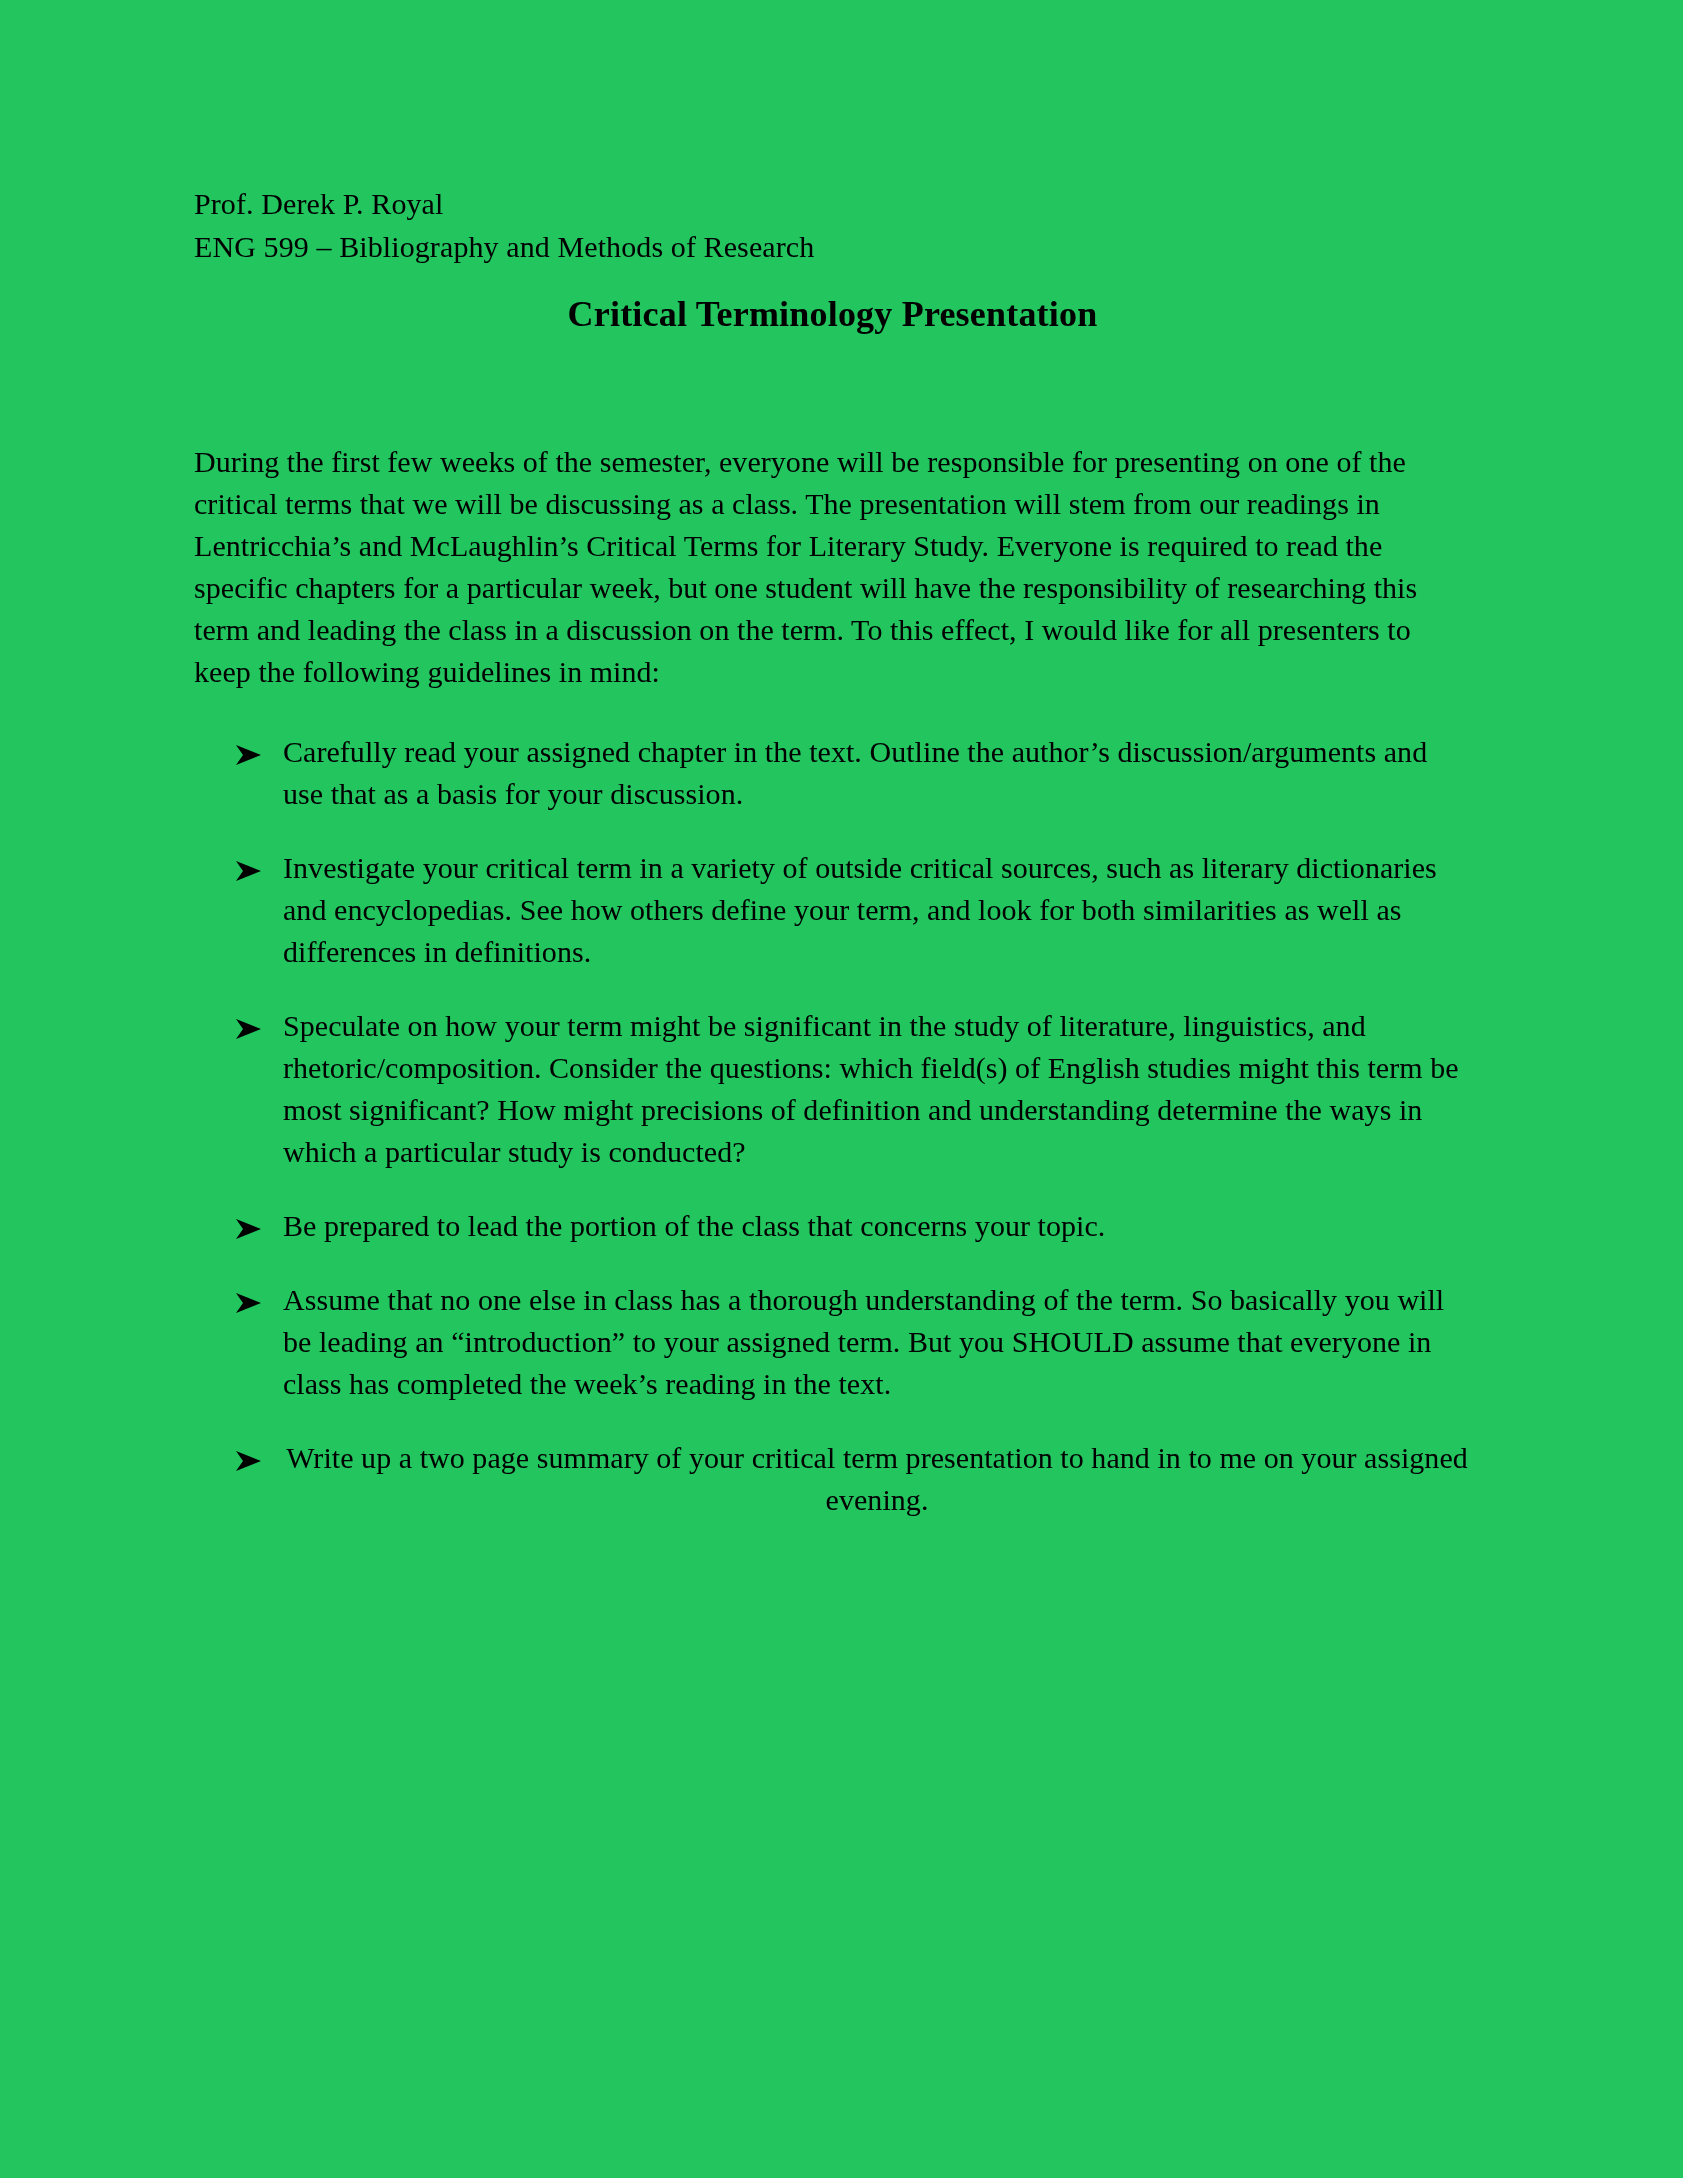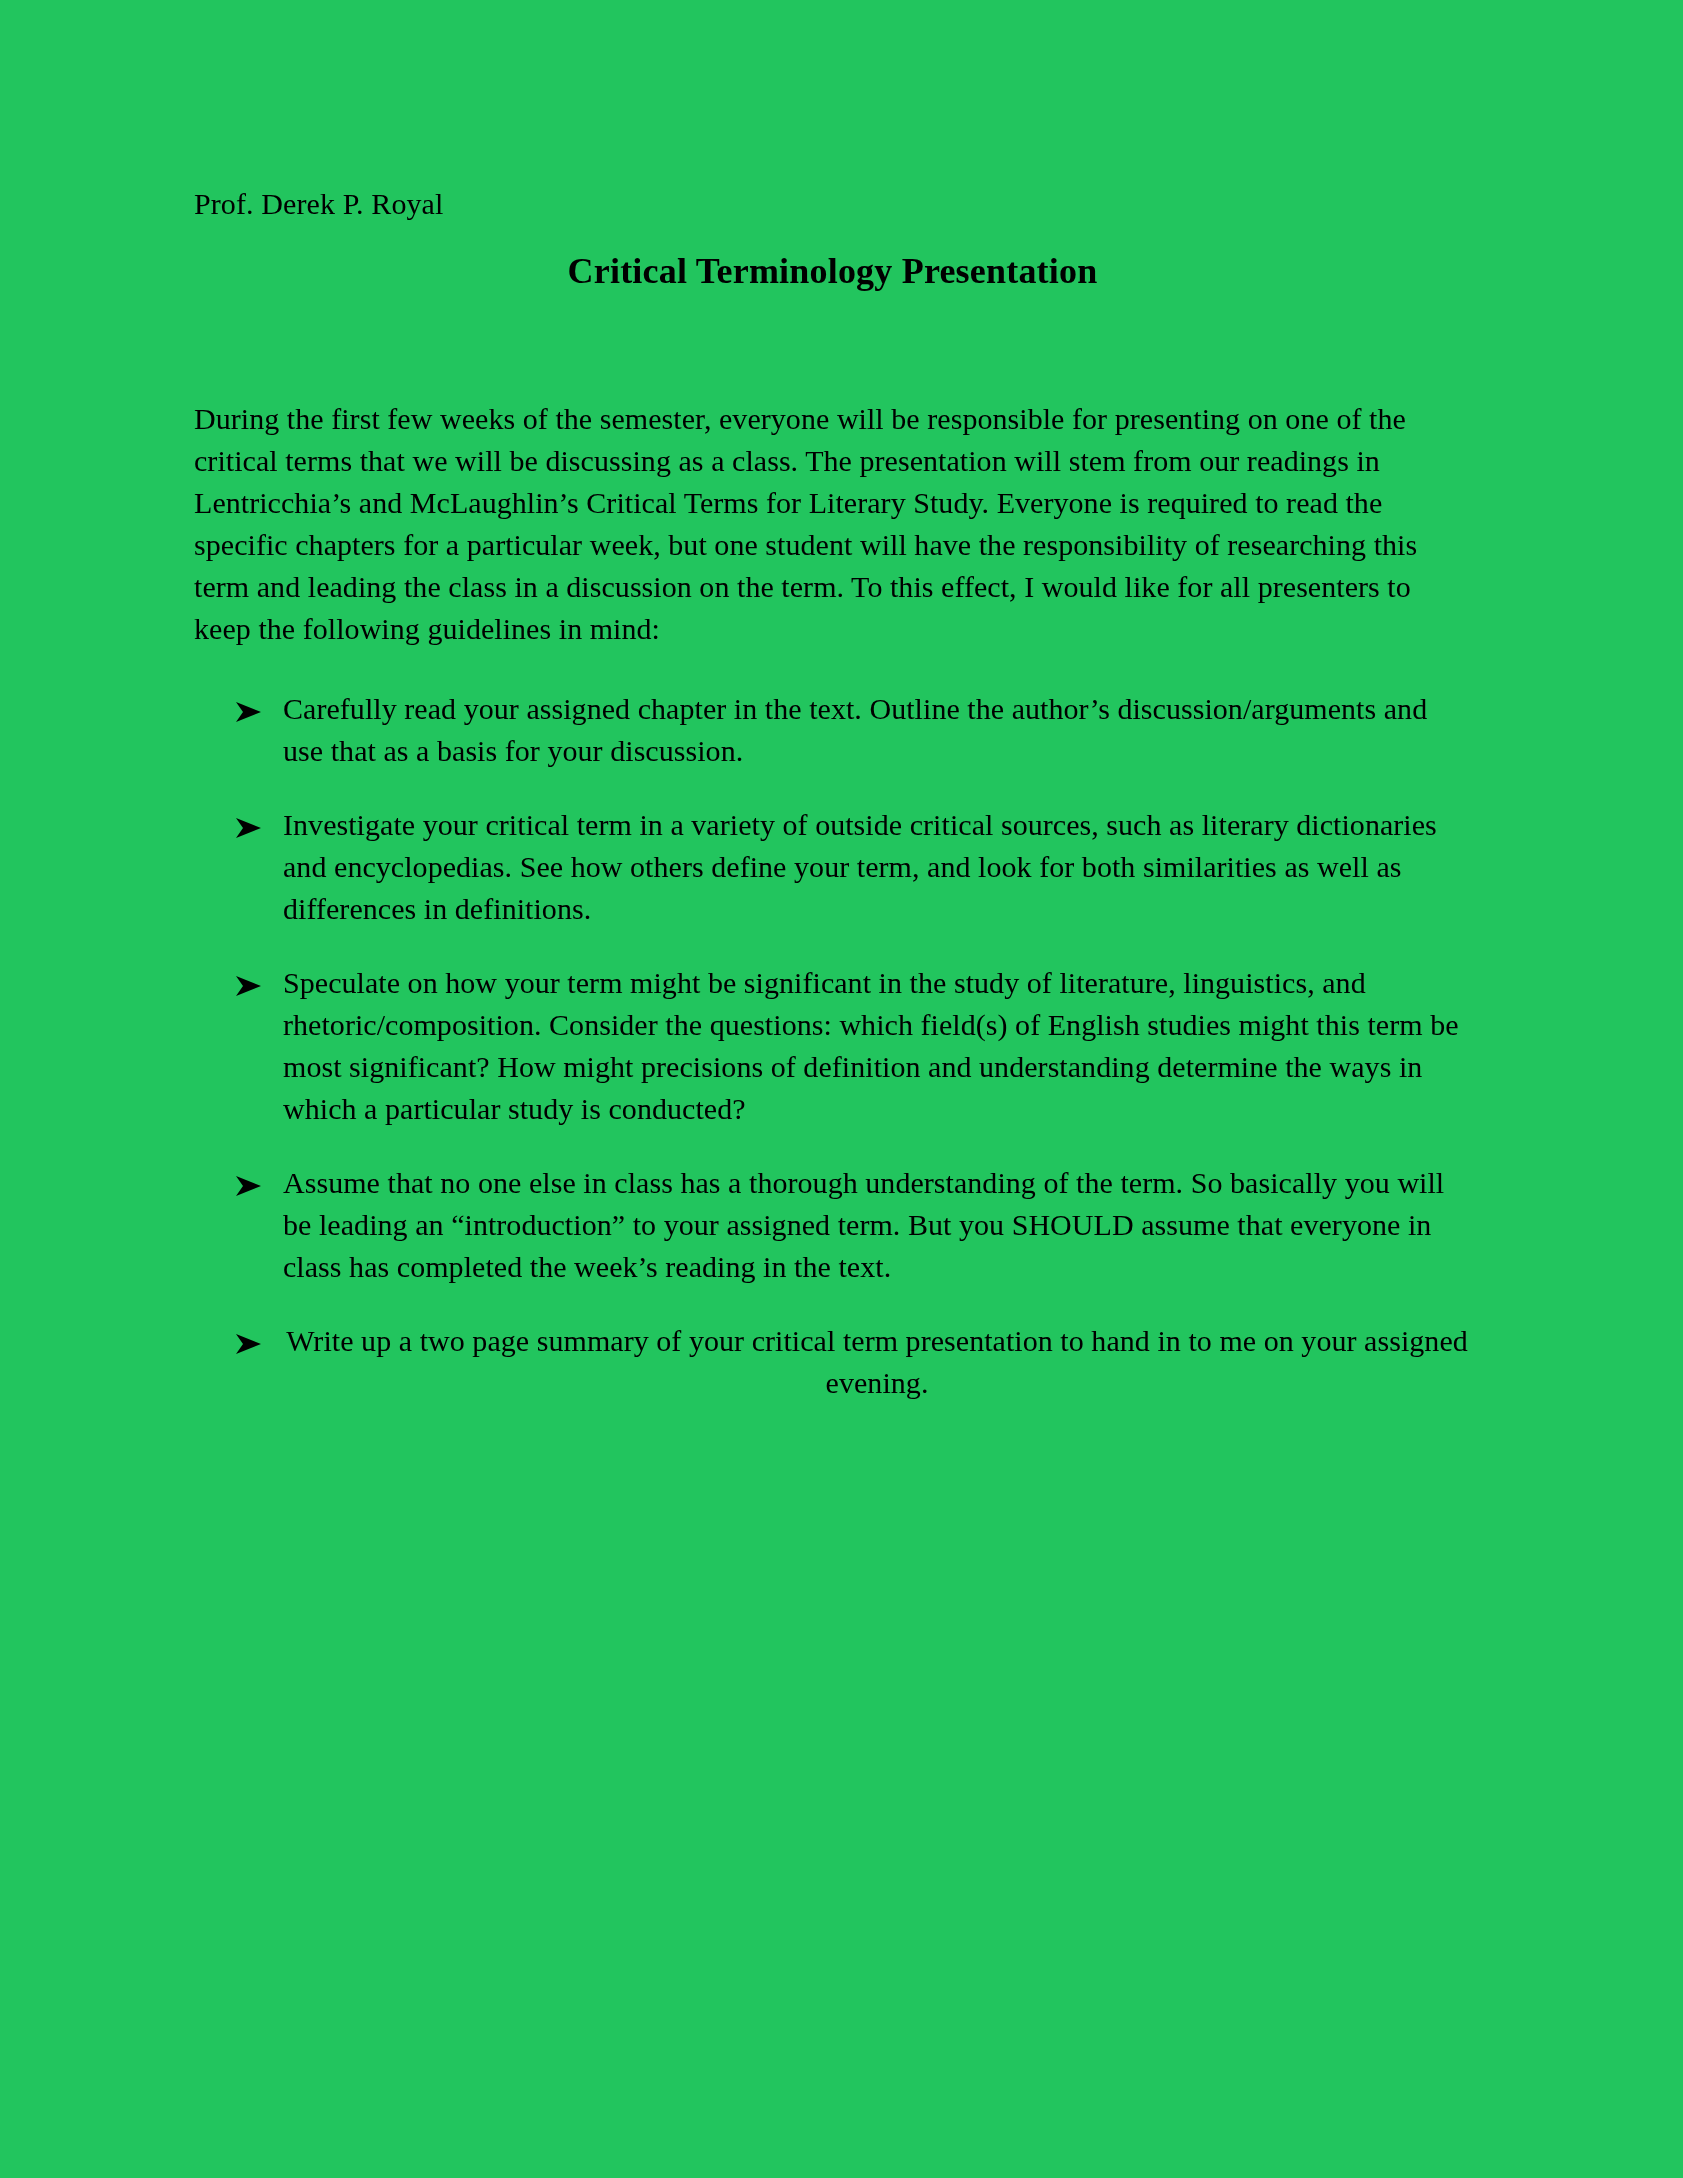--- a/index.html
+++ b/index.html
@@ -95,20 +95,21 @@
   }
 </style>
 </head>
 <body>
 
 <div class="page">
   <div class="content">
 
     <div class="letterhead">
       <div class="lh-line">Prof. Derek P. Royal</div>
+      <div class="lh-line">ENG 599 – Bibliography and Methods of Research</div>
     </div>
 
     <h1 class="doc-title">Critical Terminology Presentation</h1>
 
     <p class="intro"><span>During the first few weeks of the semester, everyone will be responsible for presenting on one of the critical terms that we will be discussing as a class.  The presentation will stem from our readings in Lentricchia’s and McLaughlin’s </span><span class="it">Critical Terms for Literary Study</span><span>.  Everyone is required to read the specific chapters for a particular week, but one student will have the responsibility of researching this term and leading the class in a discussion on the term.  To this effect, I would like for all presenters to keep the following guidelines in mind:</span></p>
 
     <div class="guidelines">
 
       <div class="bullet-item">
         <span class="bullet-marker">
@@ -131,20 +132,28 @@
 
       <div class="bullet-item">
         <span class="bullet-marker">
           <svg width="30" height="22" viewBox="0 0 30 22" aria-hidden="true">
             <path d="M2 1 L27 11 L2 21 L9 11 Z" fill="#000000"></path>
           </svg>
         </span>
         <span class="bullet-text">Speculate on how your term might be significant in the study of literature, linguistics, and rhetoric/composition.  Consider the questions: which field(s) of English studies might this term be most significant?  How might precisions of definition and understanding determine the ways in which a particular study is conducted?</span>
       </div>
 
+      <div class="bullet-item">
+        <span class="bullet-marker">
+          <svg width="30" height="22" viewBox="0 0 30 22" aria-hidden="true">
+            <path d="M2 1 L27 11 L2 21 L9 11 Z" fill="#000000"></path>
+          </svg>
+        </span>
+        <span class="bullet-text">Be prepared to lead the portion of the class that concerns your topic.</span>
+      </div>
 
       <div class="bullet-item">
         <span class="bullet-marker">
           <svg width="30" height="22" viewBox="0 0 30 22" aria-hidden="true">
             <path d="M2 1 L27 11 L2 21 L9 11 Z" fill="#000000"></path>
           </svg>
         </span>
         <span class="bullet-text">Assume that no one else in class has a thorough understanding of the term.  So basically you will be leading an “introduction” to your assigned term.  But you SHOULD assume that everyone in class has completed the week’s reading in the text.</span>
       </div>
 

